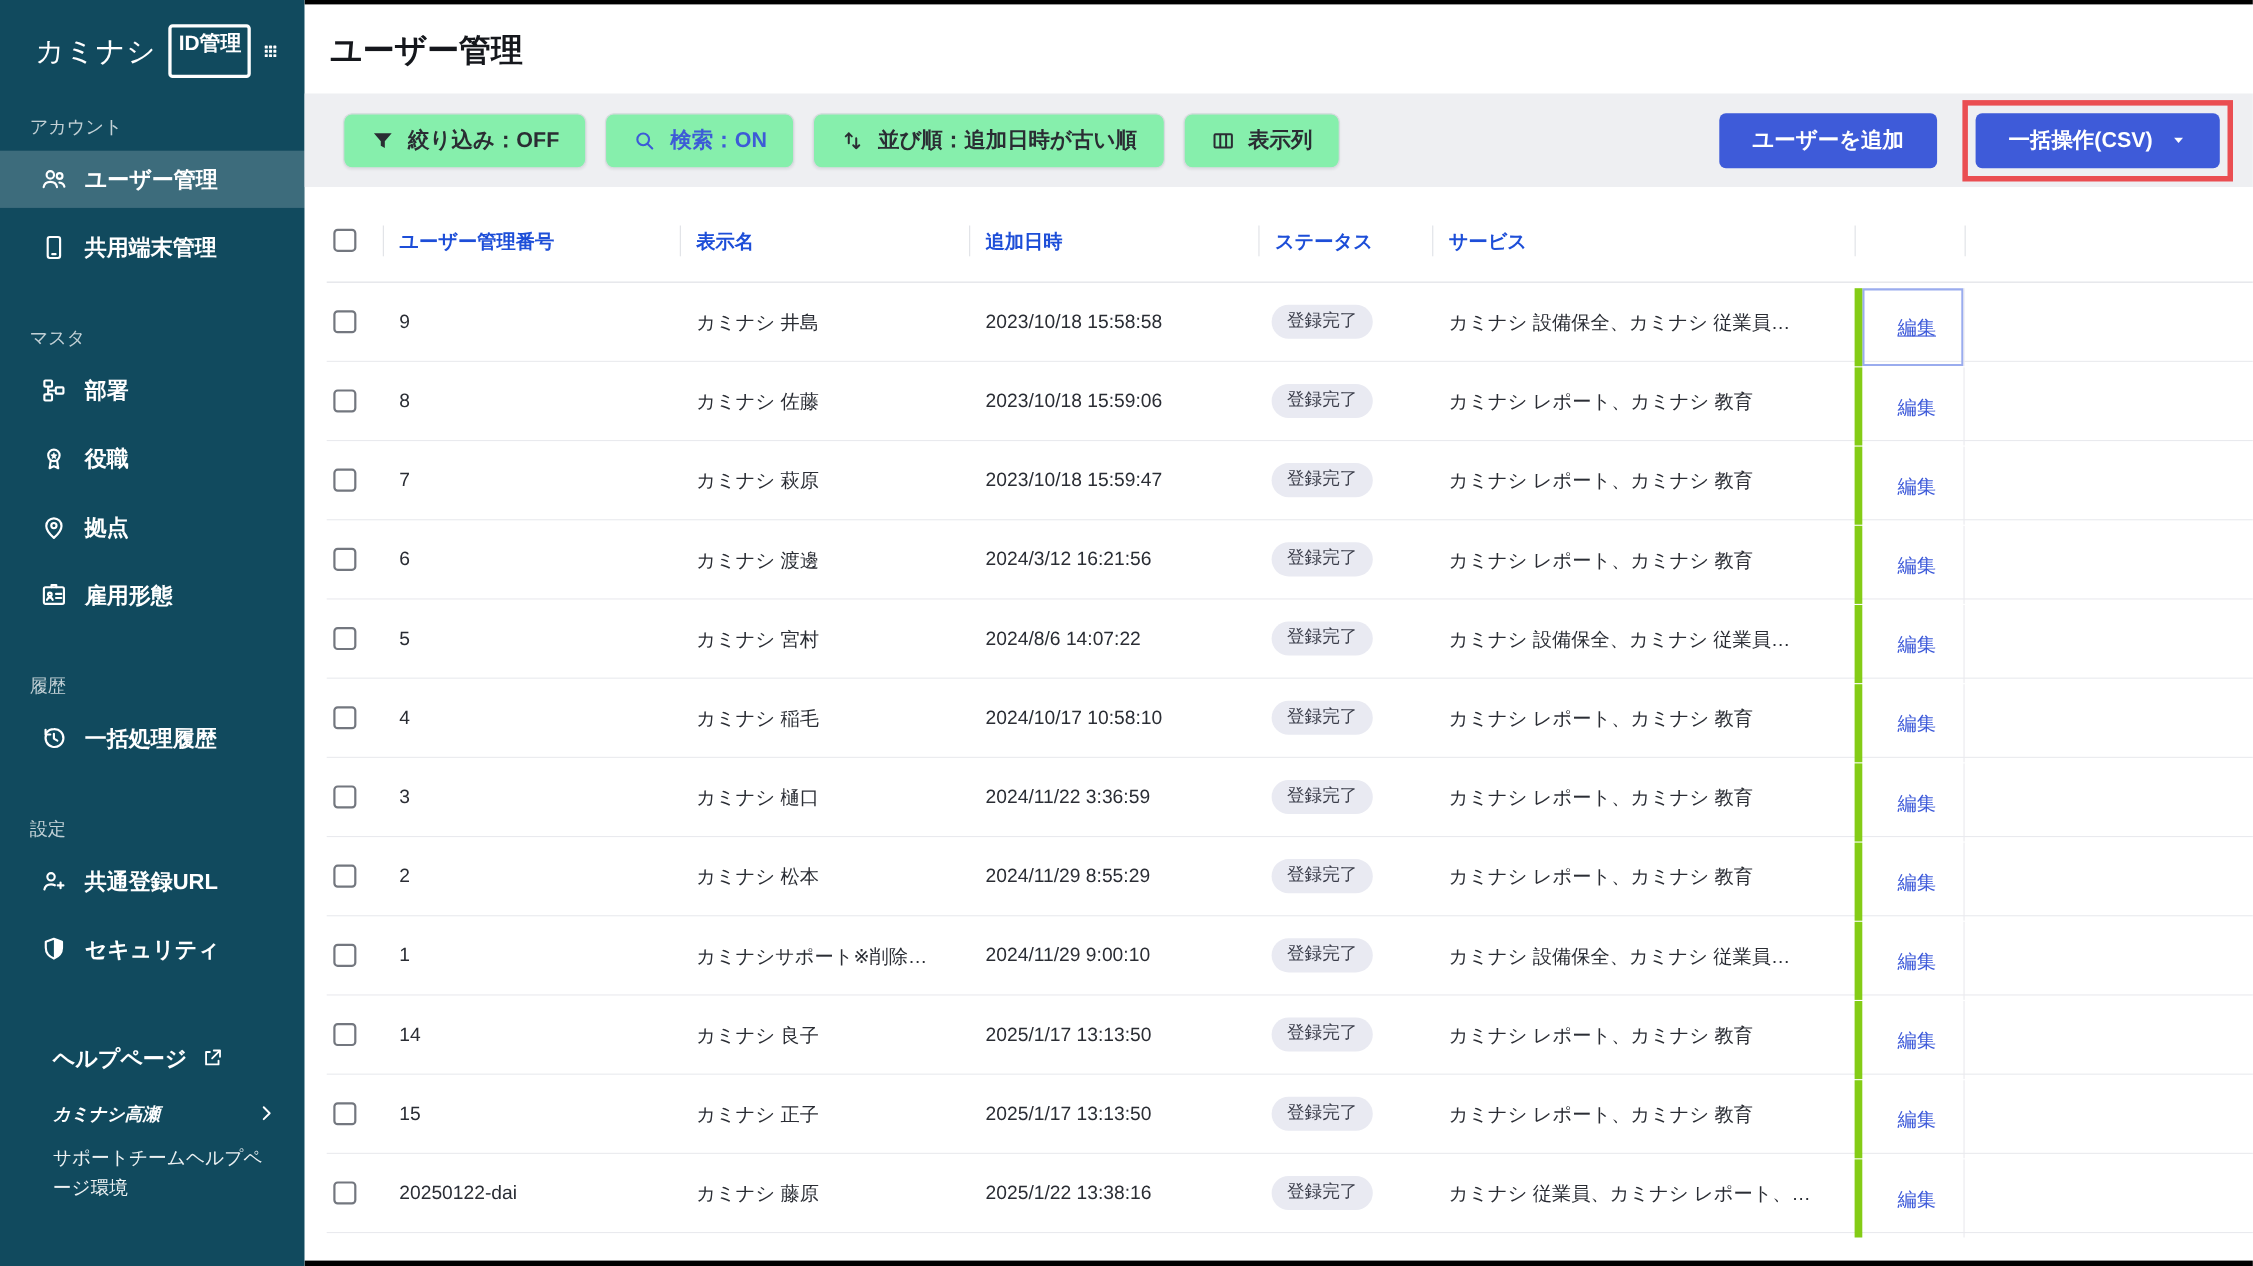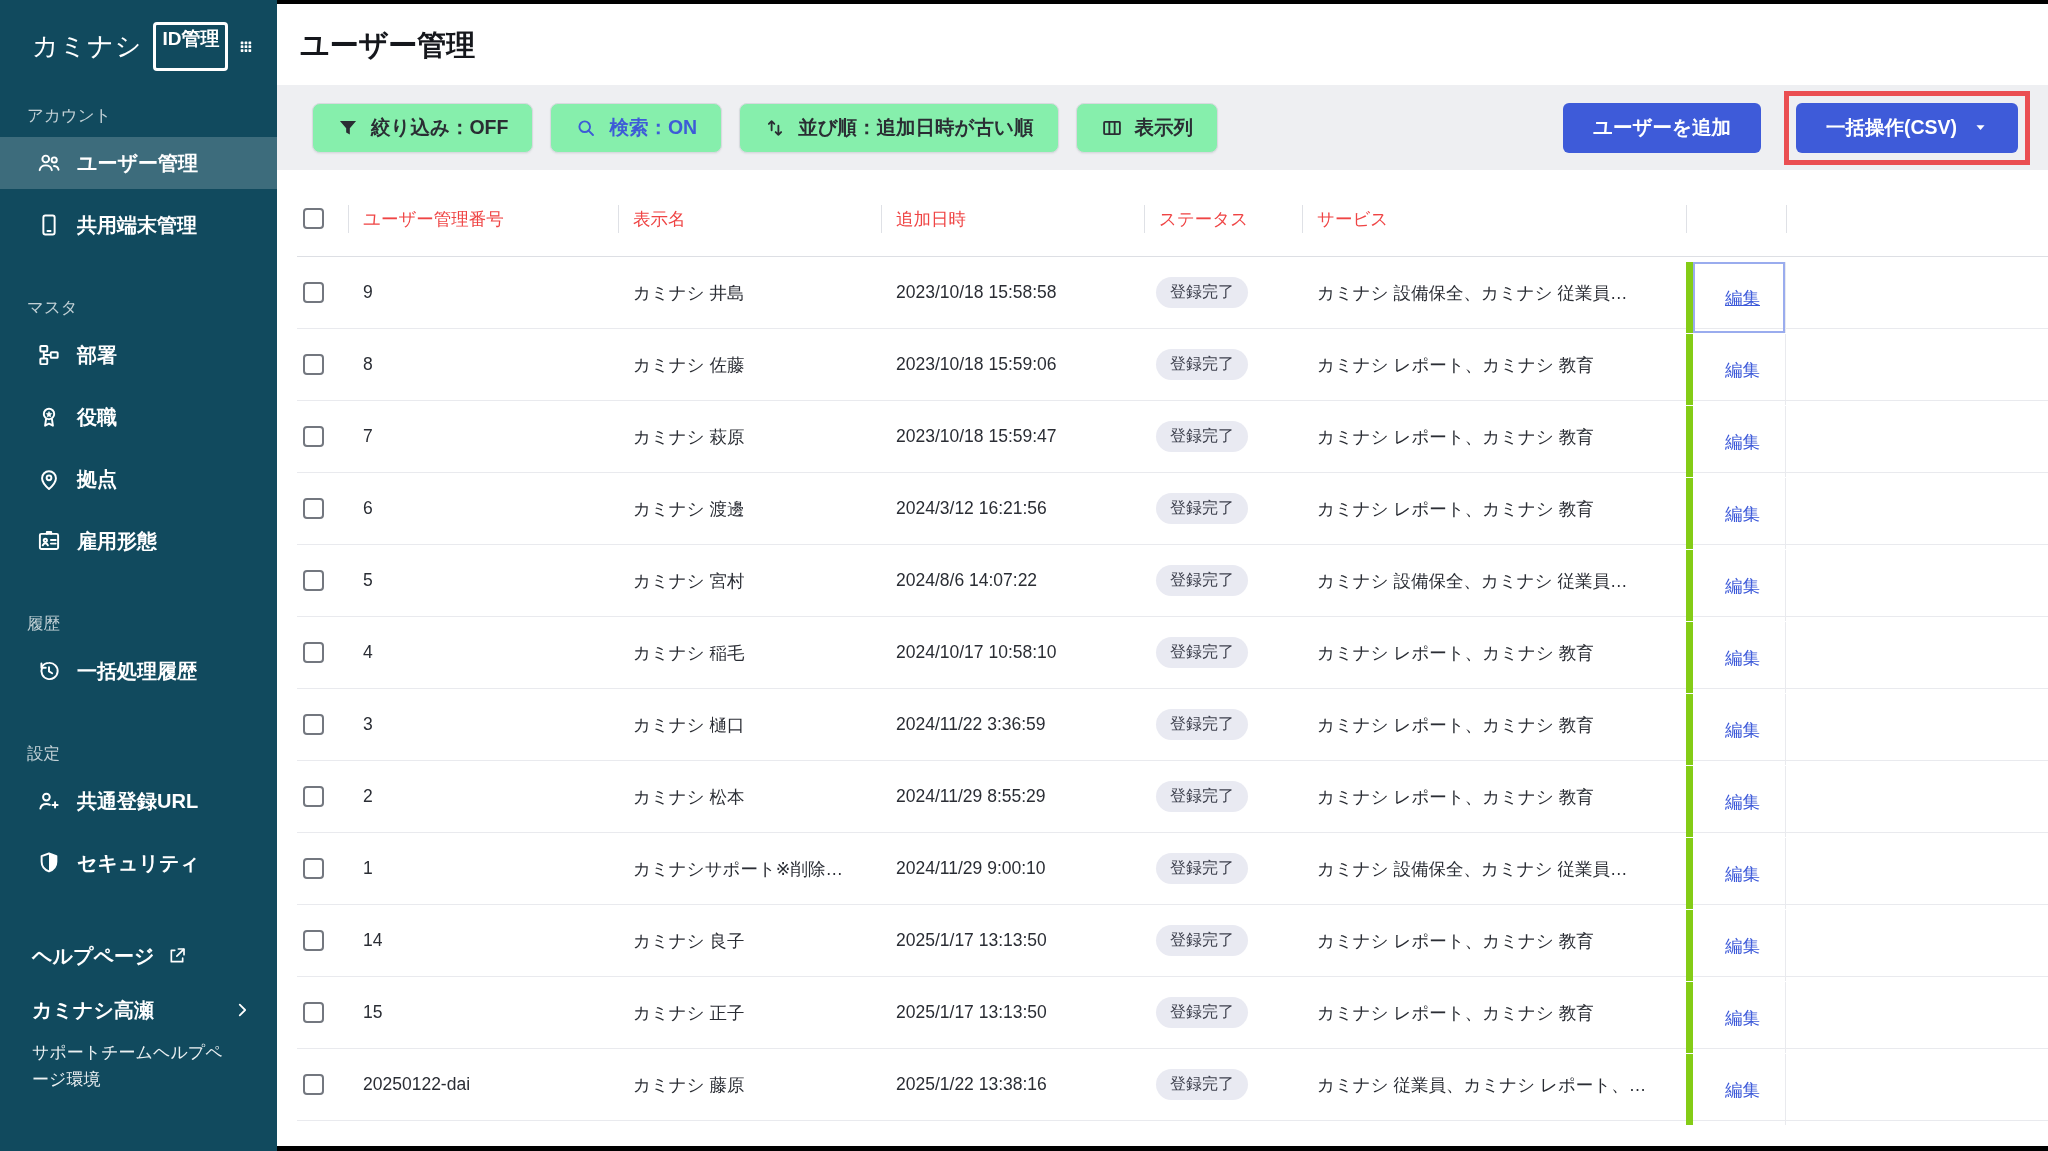--- a/index.html
+++ b/index.html
@@ -21,25 +21,25 @@
 
   .nav-label { color:rgba(255,255,255,.75); font-size:16.5px; padding-left:27px; margin:46px 0 10px; }
   .nav-section:first-child .nav-label { margin-top:40px; }
   .side-item { display:flex; align-items:center; gap:15px; height:52px; padding-left:36px;
                font-size:20px; font-weight:700; color:#fff; cursor:pointer; margin-bottom:10px; }
   .side-item.active { background:rgba(255,255,255,.19); }
   .side-icon { width:26px; height:26px; display:inline-flex; flex-shrink:0; }
   .side-icon svg { width:100%; height:100%; }
   .side-label { white-space:nowrap; }
 
-  .side-footer { position:absolute; left:0; right:0; bottom:58px; padding:0 26px 0 32px; }
+  .side-footer { position:absolute; left:16px; right:0; bottom:58px; padding:0 26px 0 32px; }
   .help-row { display:flex; align-items:center; gap:13px; font-size:20px; font-weight:700; margin-bottom:27px; cursor:pointer; }
   .ext-icon { width:20px; height:20px; display:inline-flex; }
   .ext-icon svg { width:100%; height:100%; }
-  .account-row { display:flex; align-items:center; font-size:20px; font-weight:700; margin-bottom:15px; cursor:pointer; }
+  .account-row { display:flex; font-size:16px; font-weight:700; margin-bottom:15px; cursor:pointer;font-style:italic; }
   .chev { margin-left:auto; width:18px; height:18px; display:inline-flex; }
   .chev svg { width:100%; height:100%; }
   .env-note { font-size:17px; line-height:1.6; color:rgba(255,255,255,.92); max-width:200px; }
 
   
   .main { flex:1; position:relative; background:#fff; }
   .top-bar { height:4px; background:#000; }
   .page-title { font-size:29px; font-weight:700; color:#15171c; margin:22px 0 0 23px; height:38px; }
 
   .toolbar { background:#eeeff2; height:85px; margin-top:21px; display:flex; align-items:center; padding:0 18px 0 35px; }
@@ -56,21 +56,21 @@
           cursor:pointer; font-family:inherit; white-space:nowrap; }
   .annotation { border:5px solid #ea4e52; padding:7px; margin-left:23px; }
   .caret { width:15px; height:15px; display:inline-flex; color:#fff; }
   .caret svg { width:100%; height:100%; }
 
   
   .table { margin-left:20px; margin-top:11px; }
   .thead, .trow { display:grid; grid-template-columns:51px 270px 263px 263px 158px 384px 100px 1fr; align-items:center; }
   .thead { height:76px; border-bottom:1px solid #dddfe4; }
   .th { position:relative; height:100%; display:flex; align-items:center; padding-left:15px;
-        font-size:17.5px; font-weight:400; color:#ef4444; white-space:nowrap; }
+        font-size:17.5px; font-weight:700; color:#1d4ed8; white-space:nowrap; }
   .th.sep::before { content:""; position:absolute; left:0; top:24px; height:28px; width:1px; background:#dfe1e6; }
   .cell-check { padding-left:6px !important; display:flex; align-items:center; }
   .checkbox { width:21px; height:21px; border:2px solid #73777f; border-radius:4px; background:#fff; display:inline-block; cursor:pointer; }
 
   .trow { height:72px; border-bottom:1px solid #e9eaee; }
   .td { font-size:17.5px; color:#2a2d34; padding-left:15px; height:100%; display:flex; align-items:center; white-space:nowrap; }
   .td.cell-status { padding-left:12px; }
   .td.cell-edit { border-left:7px solid #84cc16; border-right:1px solid #e9eaee; padding-left:32px;margin-top:10px; }
   .badge { background:#e9eaf2; color:#3c3f4c; border-radius:999px; padding:7px 14px 8px; font-size:16px; line-height:1; }
   .edit-link { color:#3c59d9; text-decoration:none; font-size:17.5px; cursor:pointer; }

